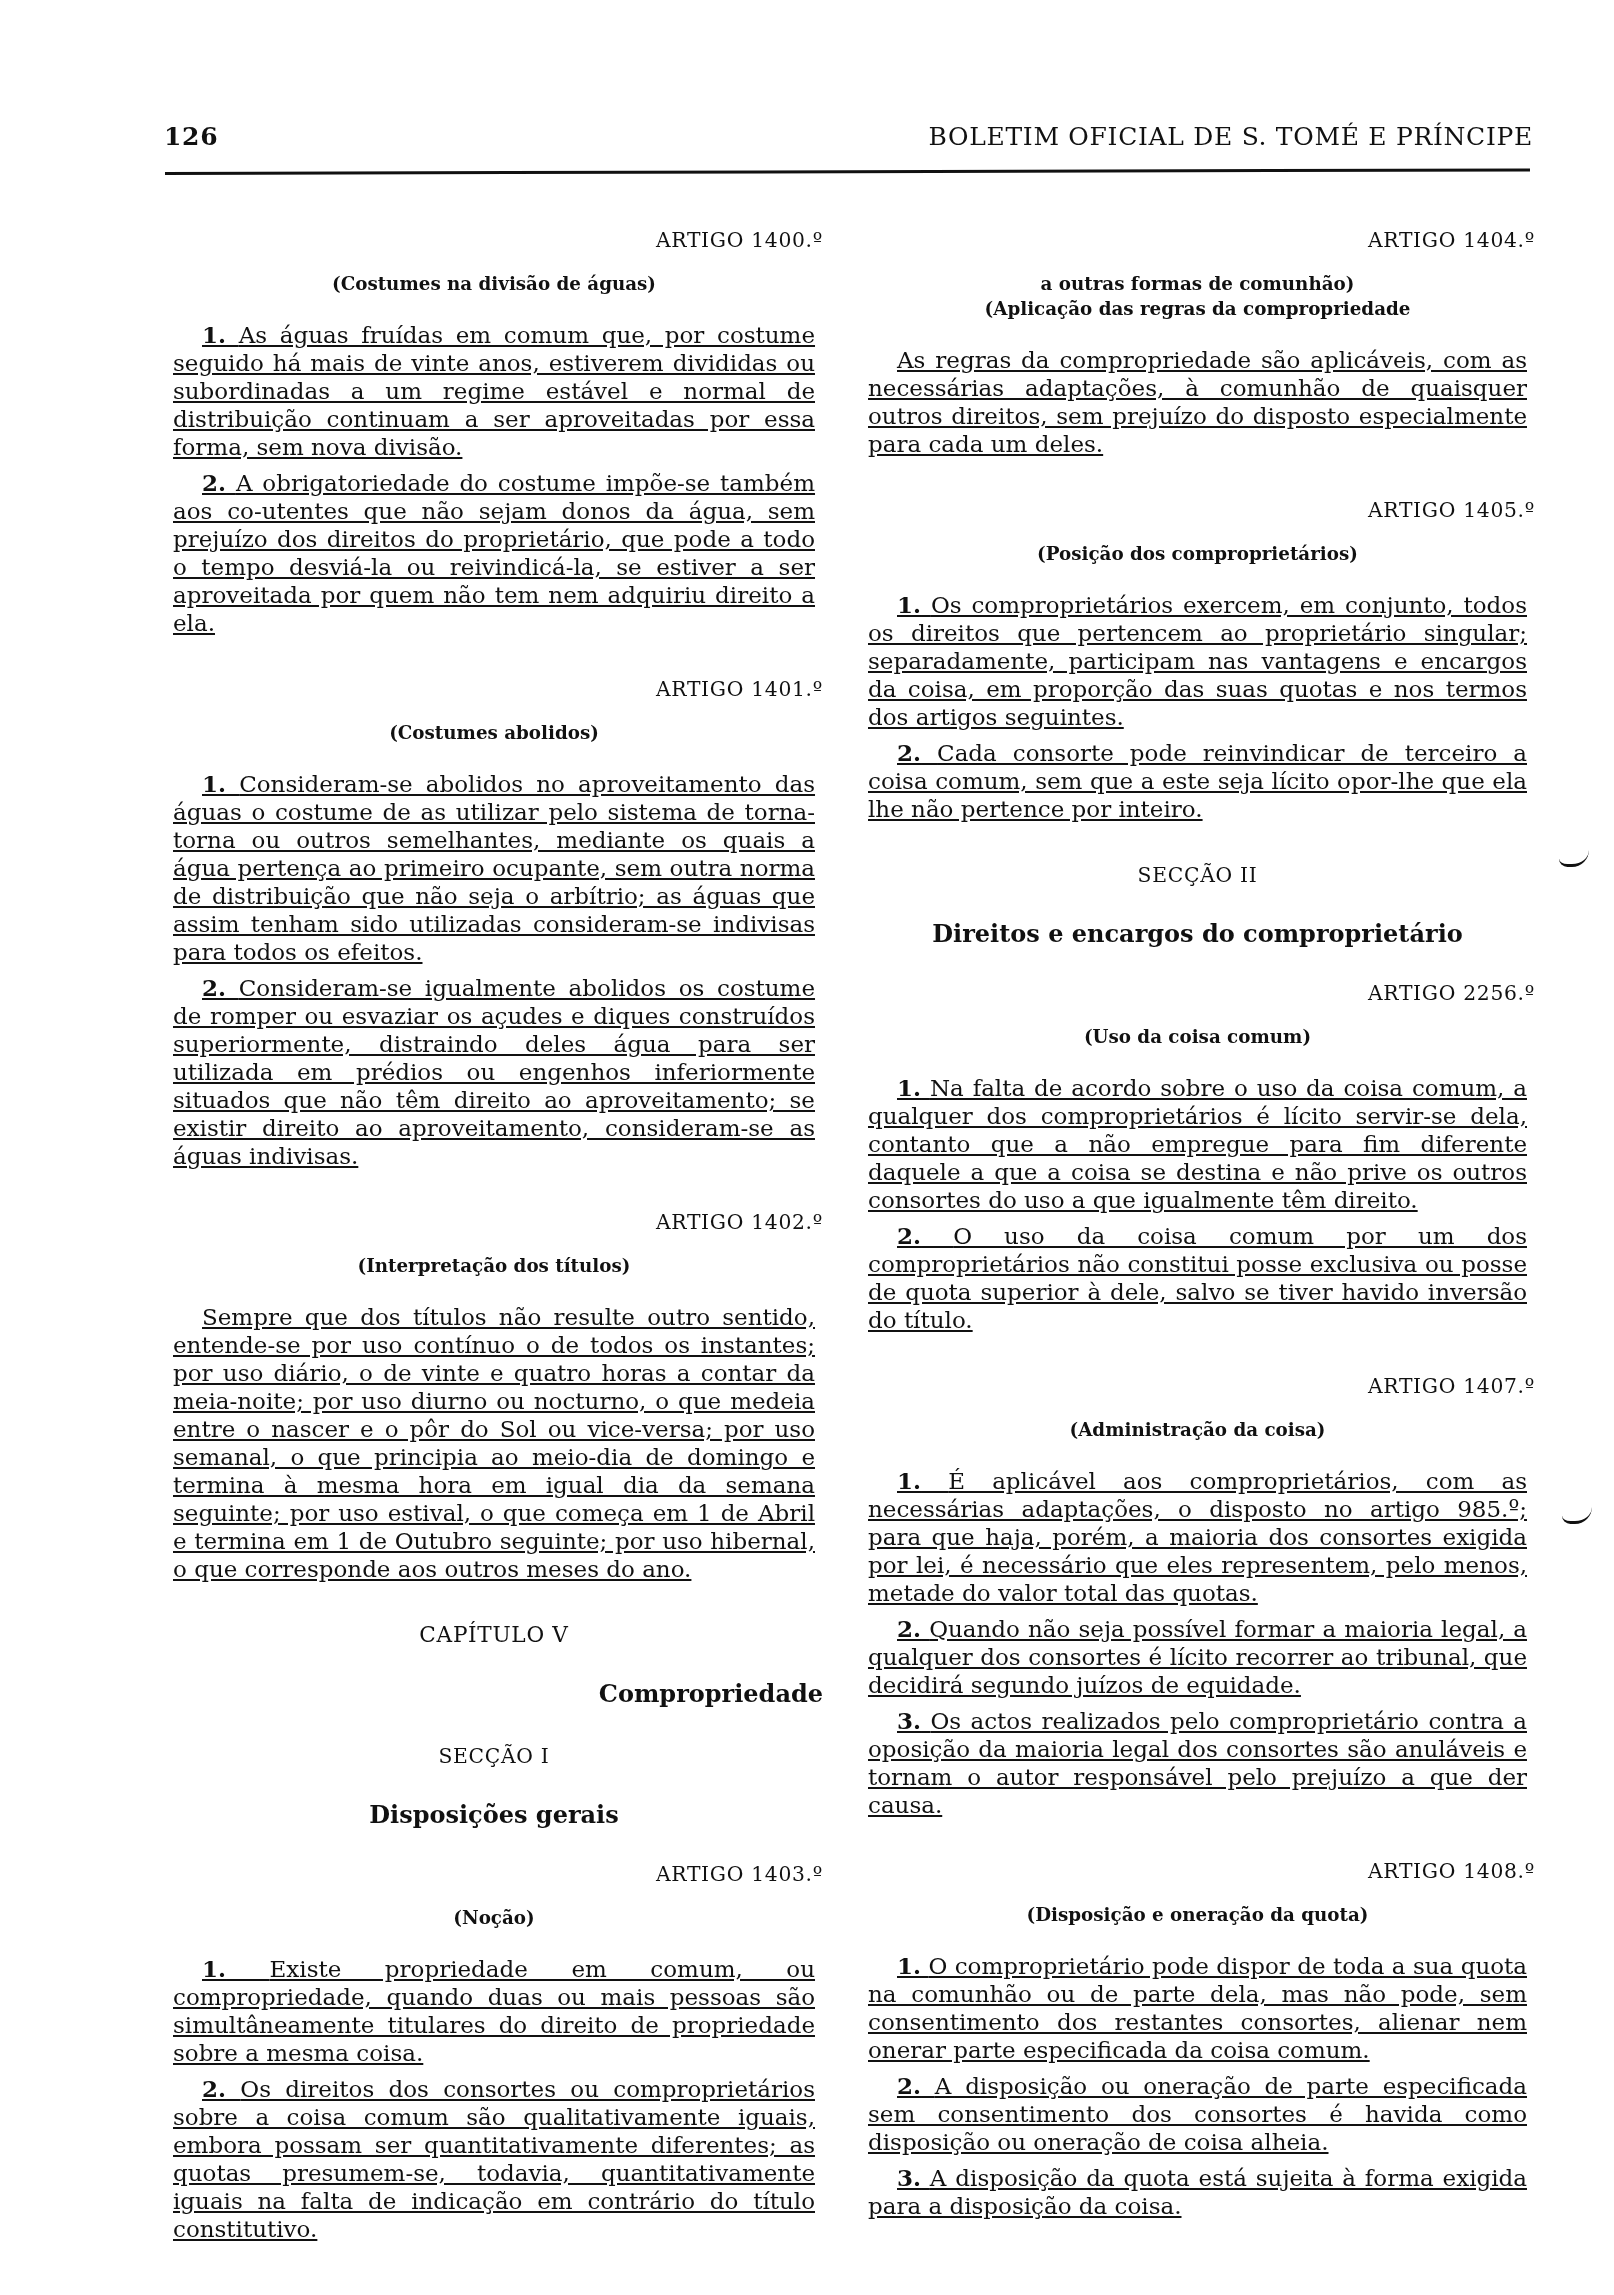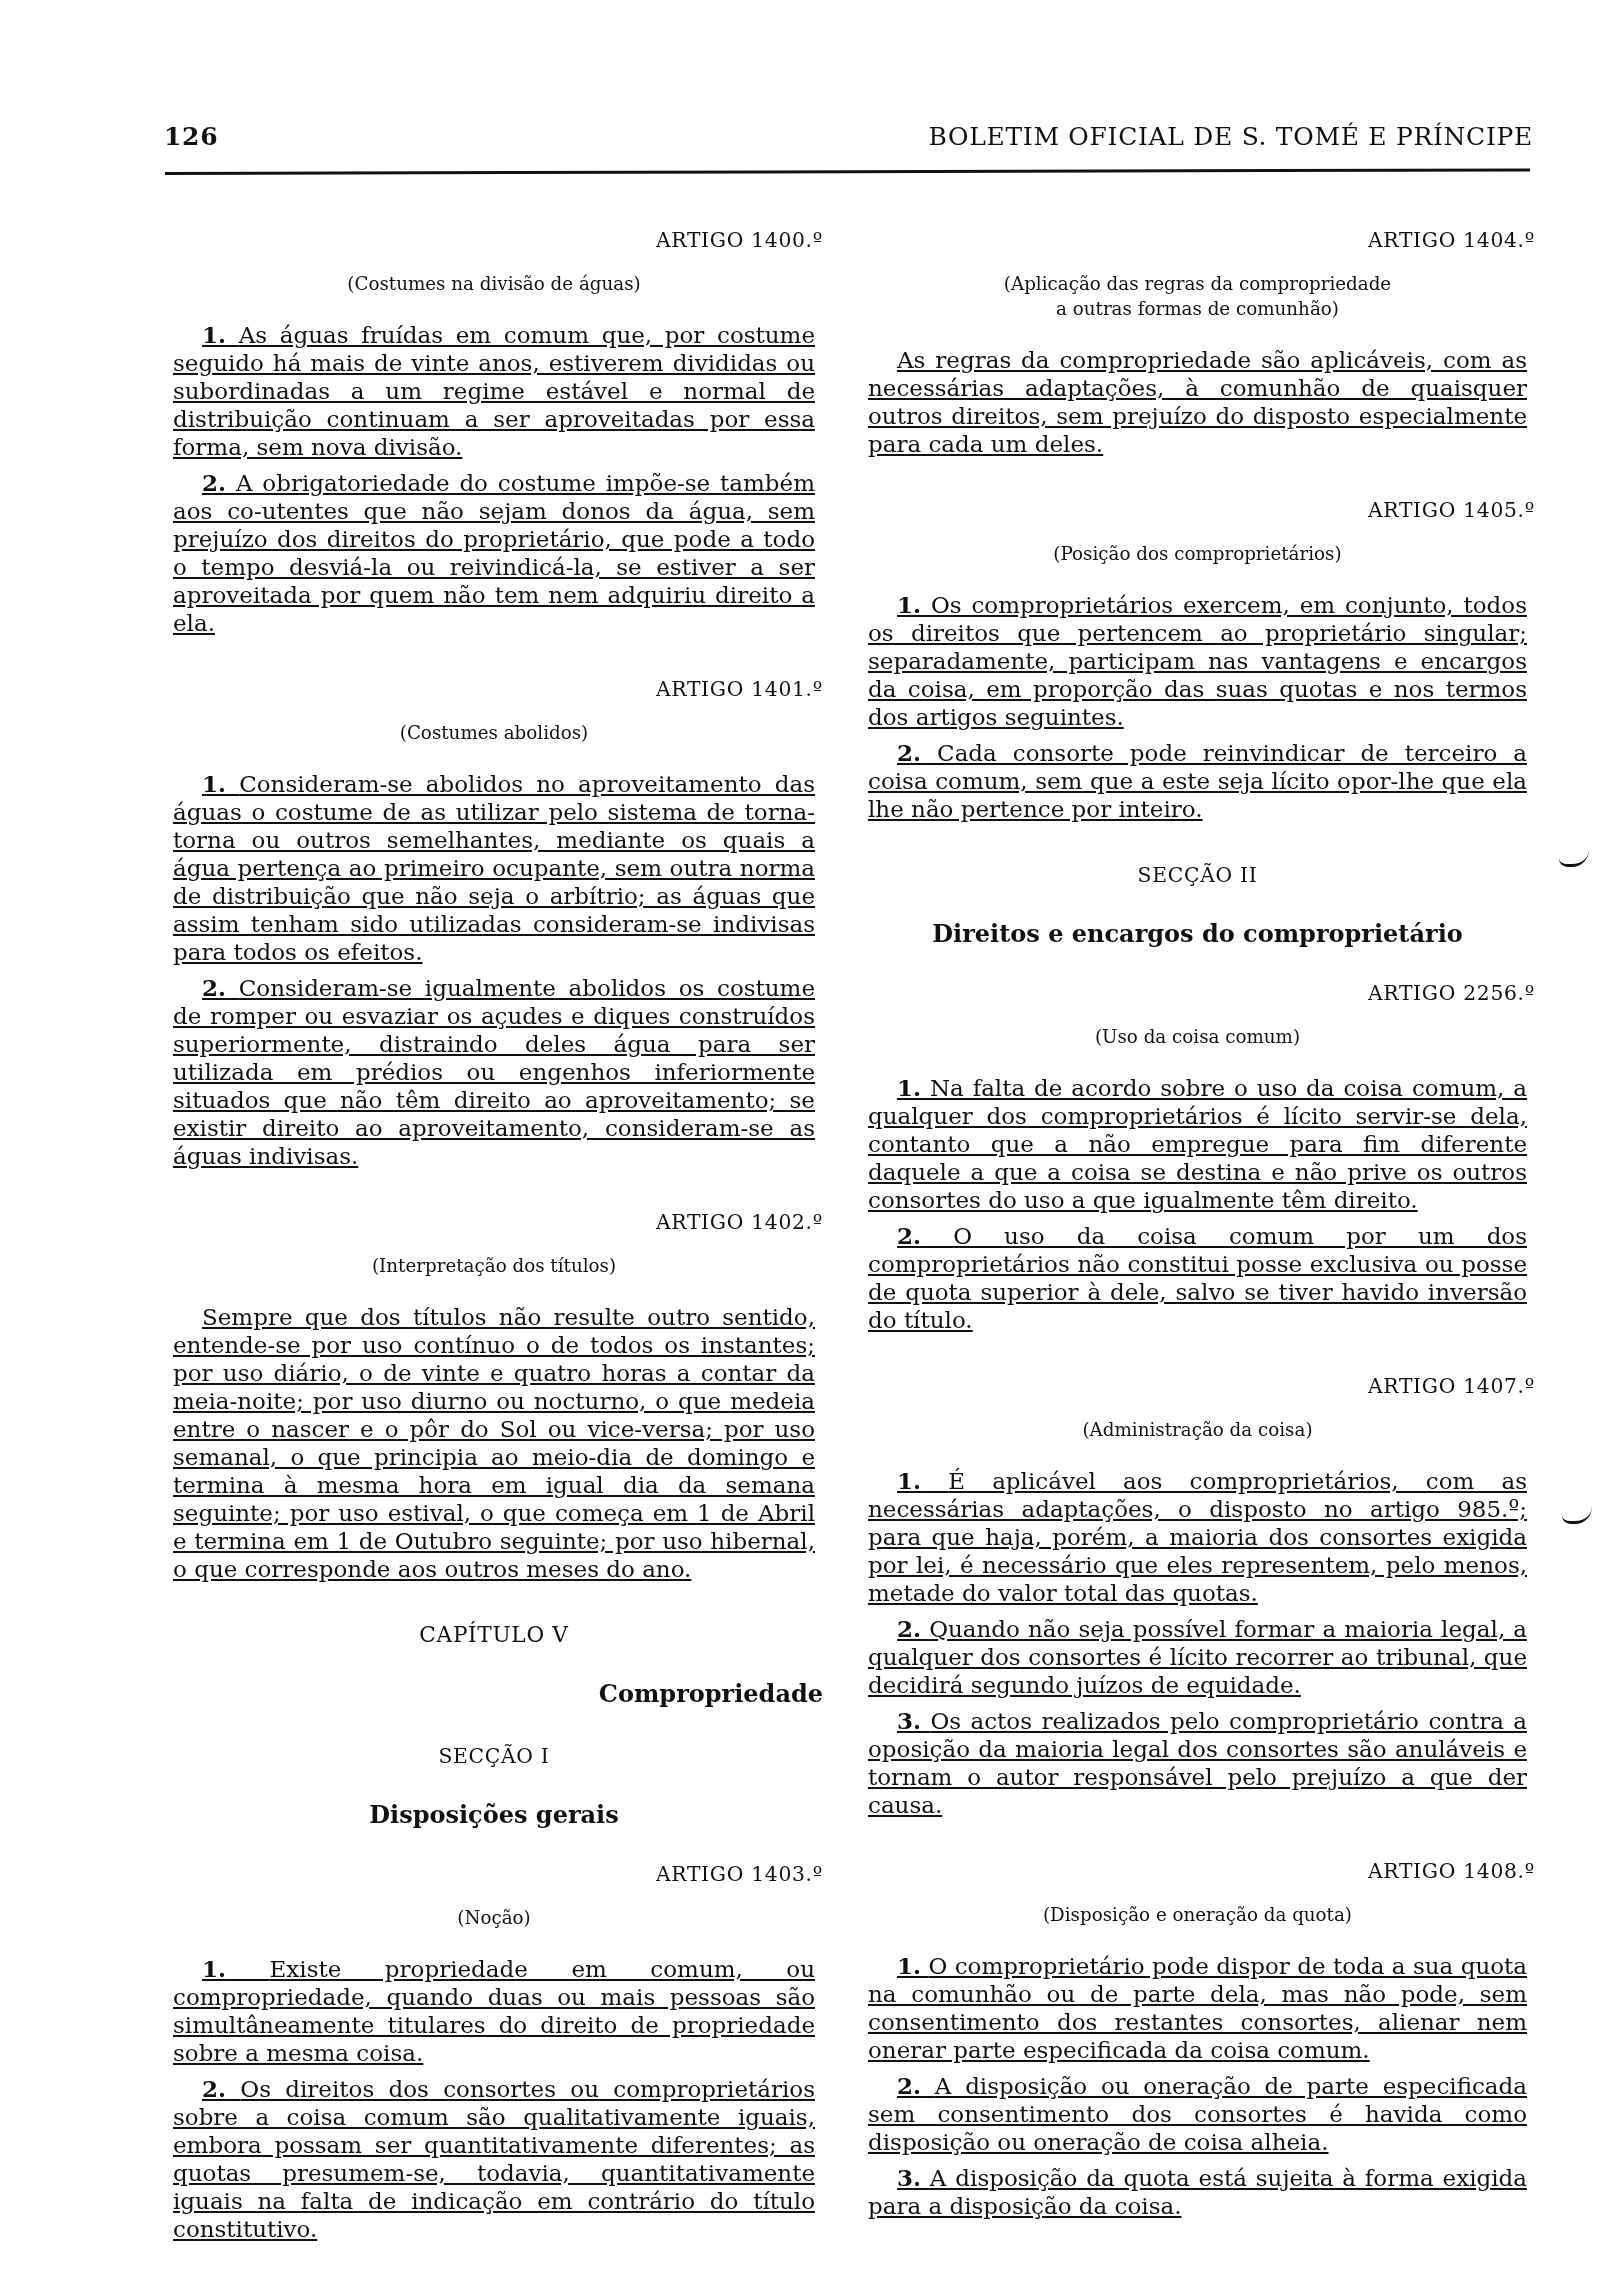--- a/index.html
+++ b/index.html
@@ -20,21 +20,21 @@
   .col {
     position: absolute; top: 208px; width: 658px;
     font-size: 23px; line-height: 28px;
   }
   .col.left { left: 165px; }
   .col.right { left: 860px; width: 675px; }
   .art-title {
     text-align: right; font-size: 20.3px; letter-spacing: 0.7px; margin: 18px 0 17px 0;
   }
   .art-heading {
-    text-align: center; font-weight: normal; font-size: 18.3px; line-height: 25px;
+    text-align: center; font-weight: bold; font-size: 18.3px; line-height: 25px;
     margin: 0 0 25px 0;
   }
   .para { text-align: justify; text-indent: 29px; margin: 8px; text-decoration: underline; }
   .para b { font-weight: bold; }
   .block { margin-bottom: 38px; }
   .chapter { text-align: center; font-size: 21.6px; letter-spacing: 0.7px; margin: 9.2px 0 31px 0; }
   .chapter-title { text-align: right; font-weight: bold; font-size: 24px; margin: 0 0 34px 0; }
   .section { text-align: center; font-size: 20.3px; letter-spacing: 0.7px; margin: 0 0 31px 0; }
   .section-title { text-align: center; font-weight: bold; font-size: 24px; margin: 0 0 31px 0; }
   .mark {
@@ -84,22 +84,22 @@
     <p class="para"><b>1.</b> <span>Existe propriedade em comum, ou compropriedade, quando duas ou mais pessoas são simultâneamente titulares do direito de propriedade sobre a mesma coisa.</span></p>
     <p class="para"><b>2.</b> <span>Os direitos dos consortes ou comproprietários sobre a coisa comum são qualitativamente iguais, embora possam ser quantitativamente diferentes; as quotas presumem-se, todavia, quantitativamente iguais na falta de indicação em contrário do título constitutivo.</span></p>
   </div>
 </div>
 
 <div class="col right">
 
   <div class="block">
     <div class="art-title">ARTIGO 1404.º</div>
     <div class="art-heading">
+      <div>a outras formas de comunhão)</div>
       <div>(Aplicação das regras da compropriedade</div>
-      <div>a outras formas de comunhão)</div>
     </div>
     <p class="para"><span>As regras da compropriedade são aplicáveis, com as necessárias adaptações, à comunhão de quaisquer outros direitos, sem prejuízo do disposto especialmente para cada um deles.</span></p>
   </div>
 
   <div class="block">
     <div class="art-title">ARTIGO 1405.º</div>
     <div class="art-heading">(Posição dos comproprietários)</div>
     <p class="para"><b>1.</b> <span>Os comproprietários exercem, em conjunto, todos os direitos que pertencem ao proprietário singular; separadamente, participam nas vantagens e encargos da coisa, em proporção das suas quotas e nos termos dos artigos seguintes.</span></p>
     <p class="para"><b>2.</b> <span>Cada consorte pode reinvindicar de terceiro a coisa comum, sem que a este seja lícito opor-lhe que ela lhe não pertence por inteiro.</span></p>
   </div>

